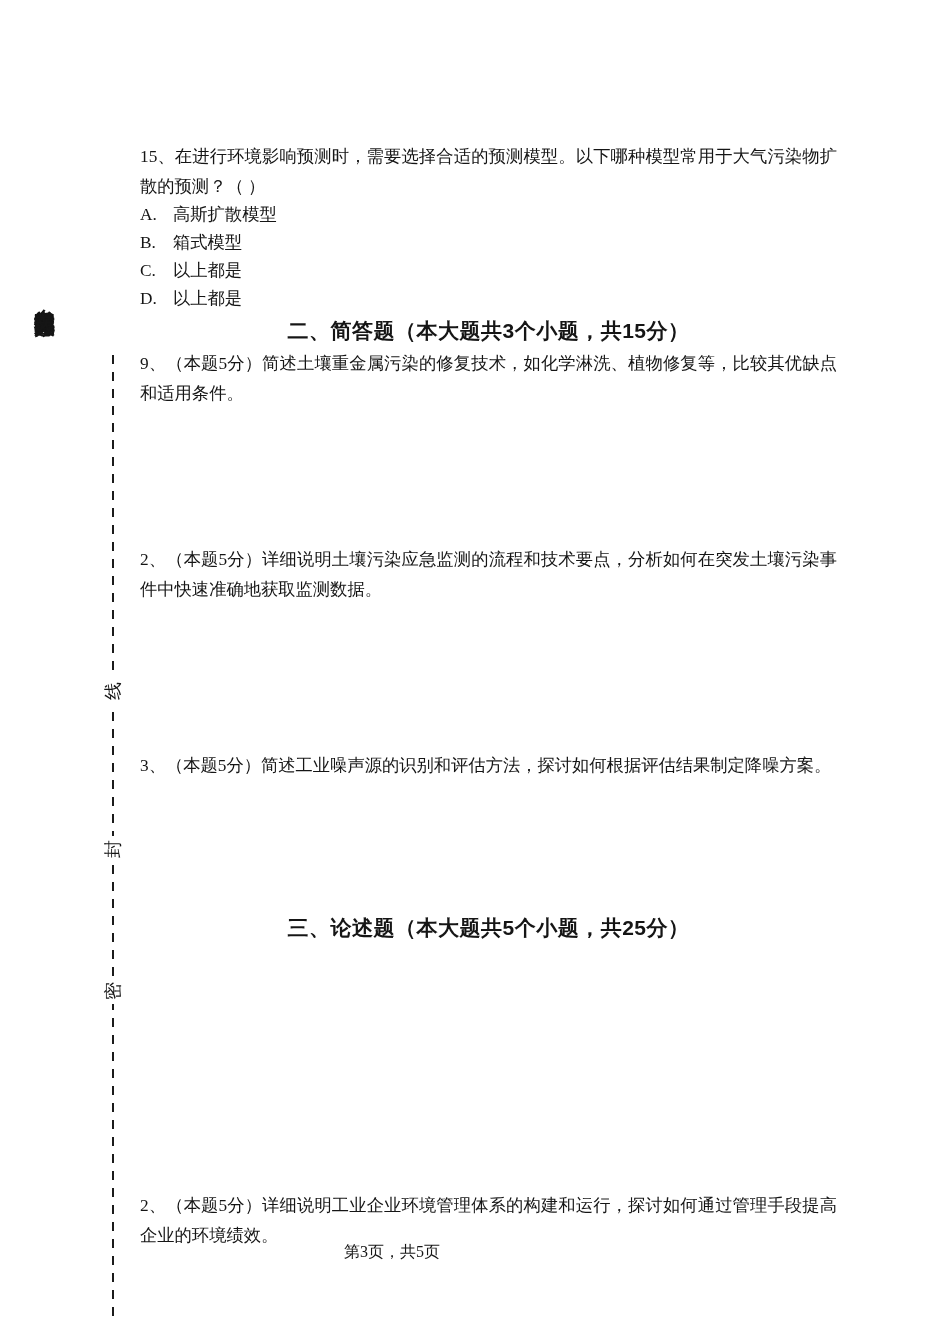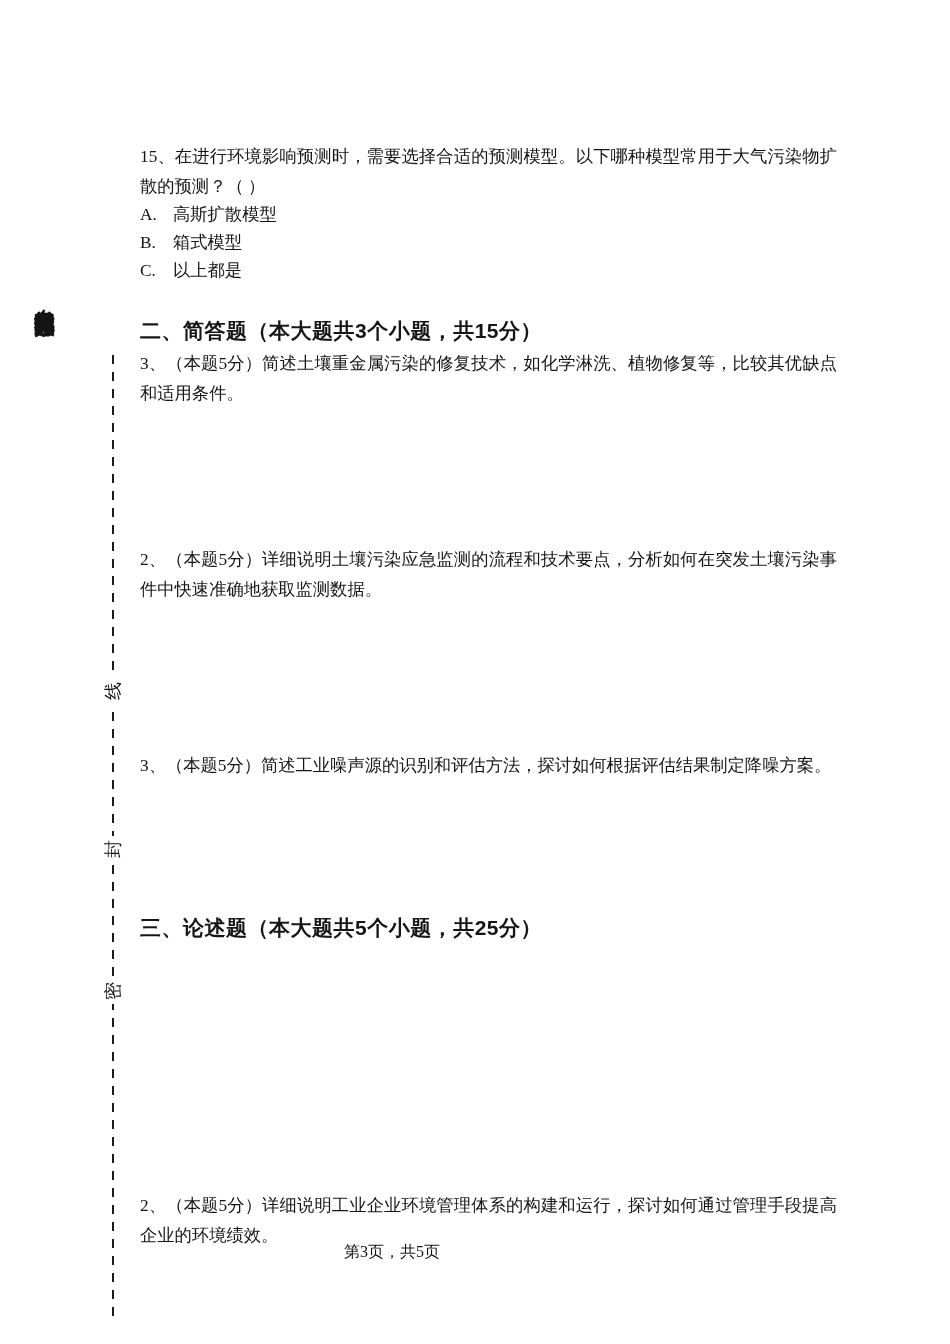--- a/index.html
+++ b/index.html
@@ -57,21 +57,21 @@
     text-align: justify;
   }
   .block { position: absolute; left: 0; width: 697px; }
 
   .q15        { top: 142px; }
   .options    { margin-top: 0; }
   .option-row { font-size: 17.3px; line-height: 28px; }
   .option-row .opt-label { display: inline-block; min-width: 18px; margin-right: 15px; }
 
   .sec2-title { top: 315px; }
-  .sec-title  { font-size: 21px; font-weight: bold; line-height: 32px; font-family: "Liberation Sans", "DejaVu Sans", sans-serif; letter-spacing: 0.5px; }
+  .sec-title  { font-size: 21px; font-weight: bold; line-height: 32px; font-family: "Liberation Sans", "DejaVu Sans", sans-serif; letter-spacing: 0.5px; text-align: center; }
   .sec2-q1    { top: 349px; }
   .sec2-q2    { top: 545px; }
   .sec2-q3    { top: 742px; margin-top: 9px; }
 
   .sec3-title { top: 912px; }
   .sec3-q1    { top: 944px; }
   .sec3-q2    { top: 1191px; }
 
   .footer {
     position: absolute;
@@ -98,25 +98,28 @@
     <div class="options">
       <div class="option-row">
         <span class="opt-label">A.</span><span>高斯扩散模型</span>
       </div>
       <div class="option-row">
         <span class="opt-label">B.</span><span>箱式模型</span>
       </div>
       <div class="option-row">
         <span class="opt-label">C.</span><span>以上都是</span>
       </div>
+      <div class="option-row">
+        <span class="opt-label">D.</span><span>以上都是</span>
+      </div>
     </div>
   </div>
 
   <div class="block sec2-title sec-title">二、简答题（本大题共3个小题，共15分）</div>
-  <div class="block sec2-q1 para">3、（本题5分）简述土壤重金属污染的修复技术，如化学淋洗、植物修复等，比较其优缺点和适用条件。</div>
+  <div class="block sec2-q1 para">9、（本题5分）简述土壤重金属污染的修复技术，如化学淋洗、植物修复等，比较其优缺点和适用条件。</div>
   <div class="block sec2-q2 para">2、（本题5分）详细说明土壤污染应急监测的流程和技术要点，分析如何在突发土壤污染事件中快速准确地获取监测数据。</div>
   <div class="block sec2-q3 para">3、（本题5分）简述工业噪声源的识别和评估方法，探讨如何根据评估结果制定降噪方案。</div>
 
   <div class="block sec3-title sec-title">三、论述题（本大题共5个小题，共25分）</div>
   <div class="block sec3-q1">
   </div>
   <div class="block sec3-q2 para">2、（本题5分）详细说明工业企业环境管理体系的构建和运行，探讨如何通过管理手段提高企业的环境绩效。</div>
 
 </div>
 

